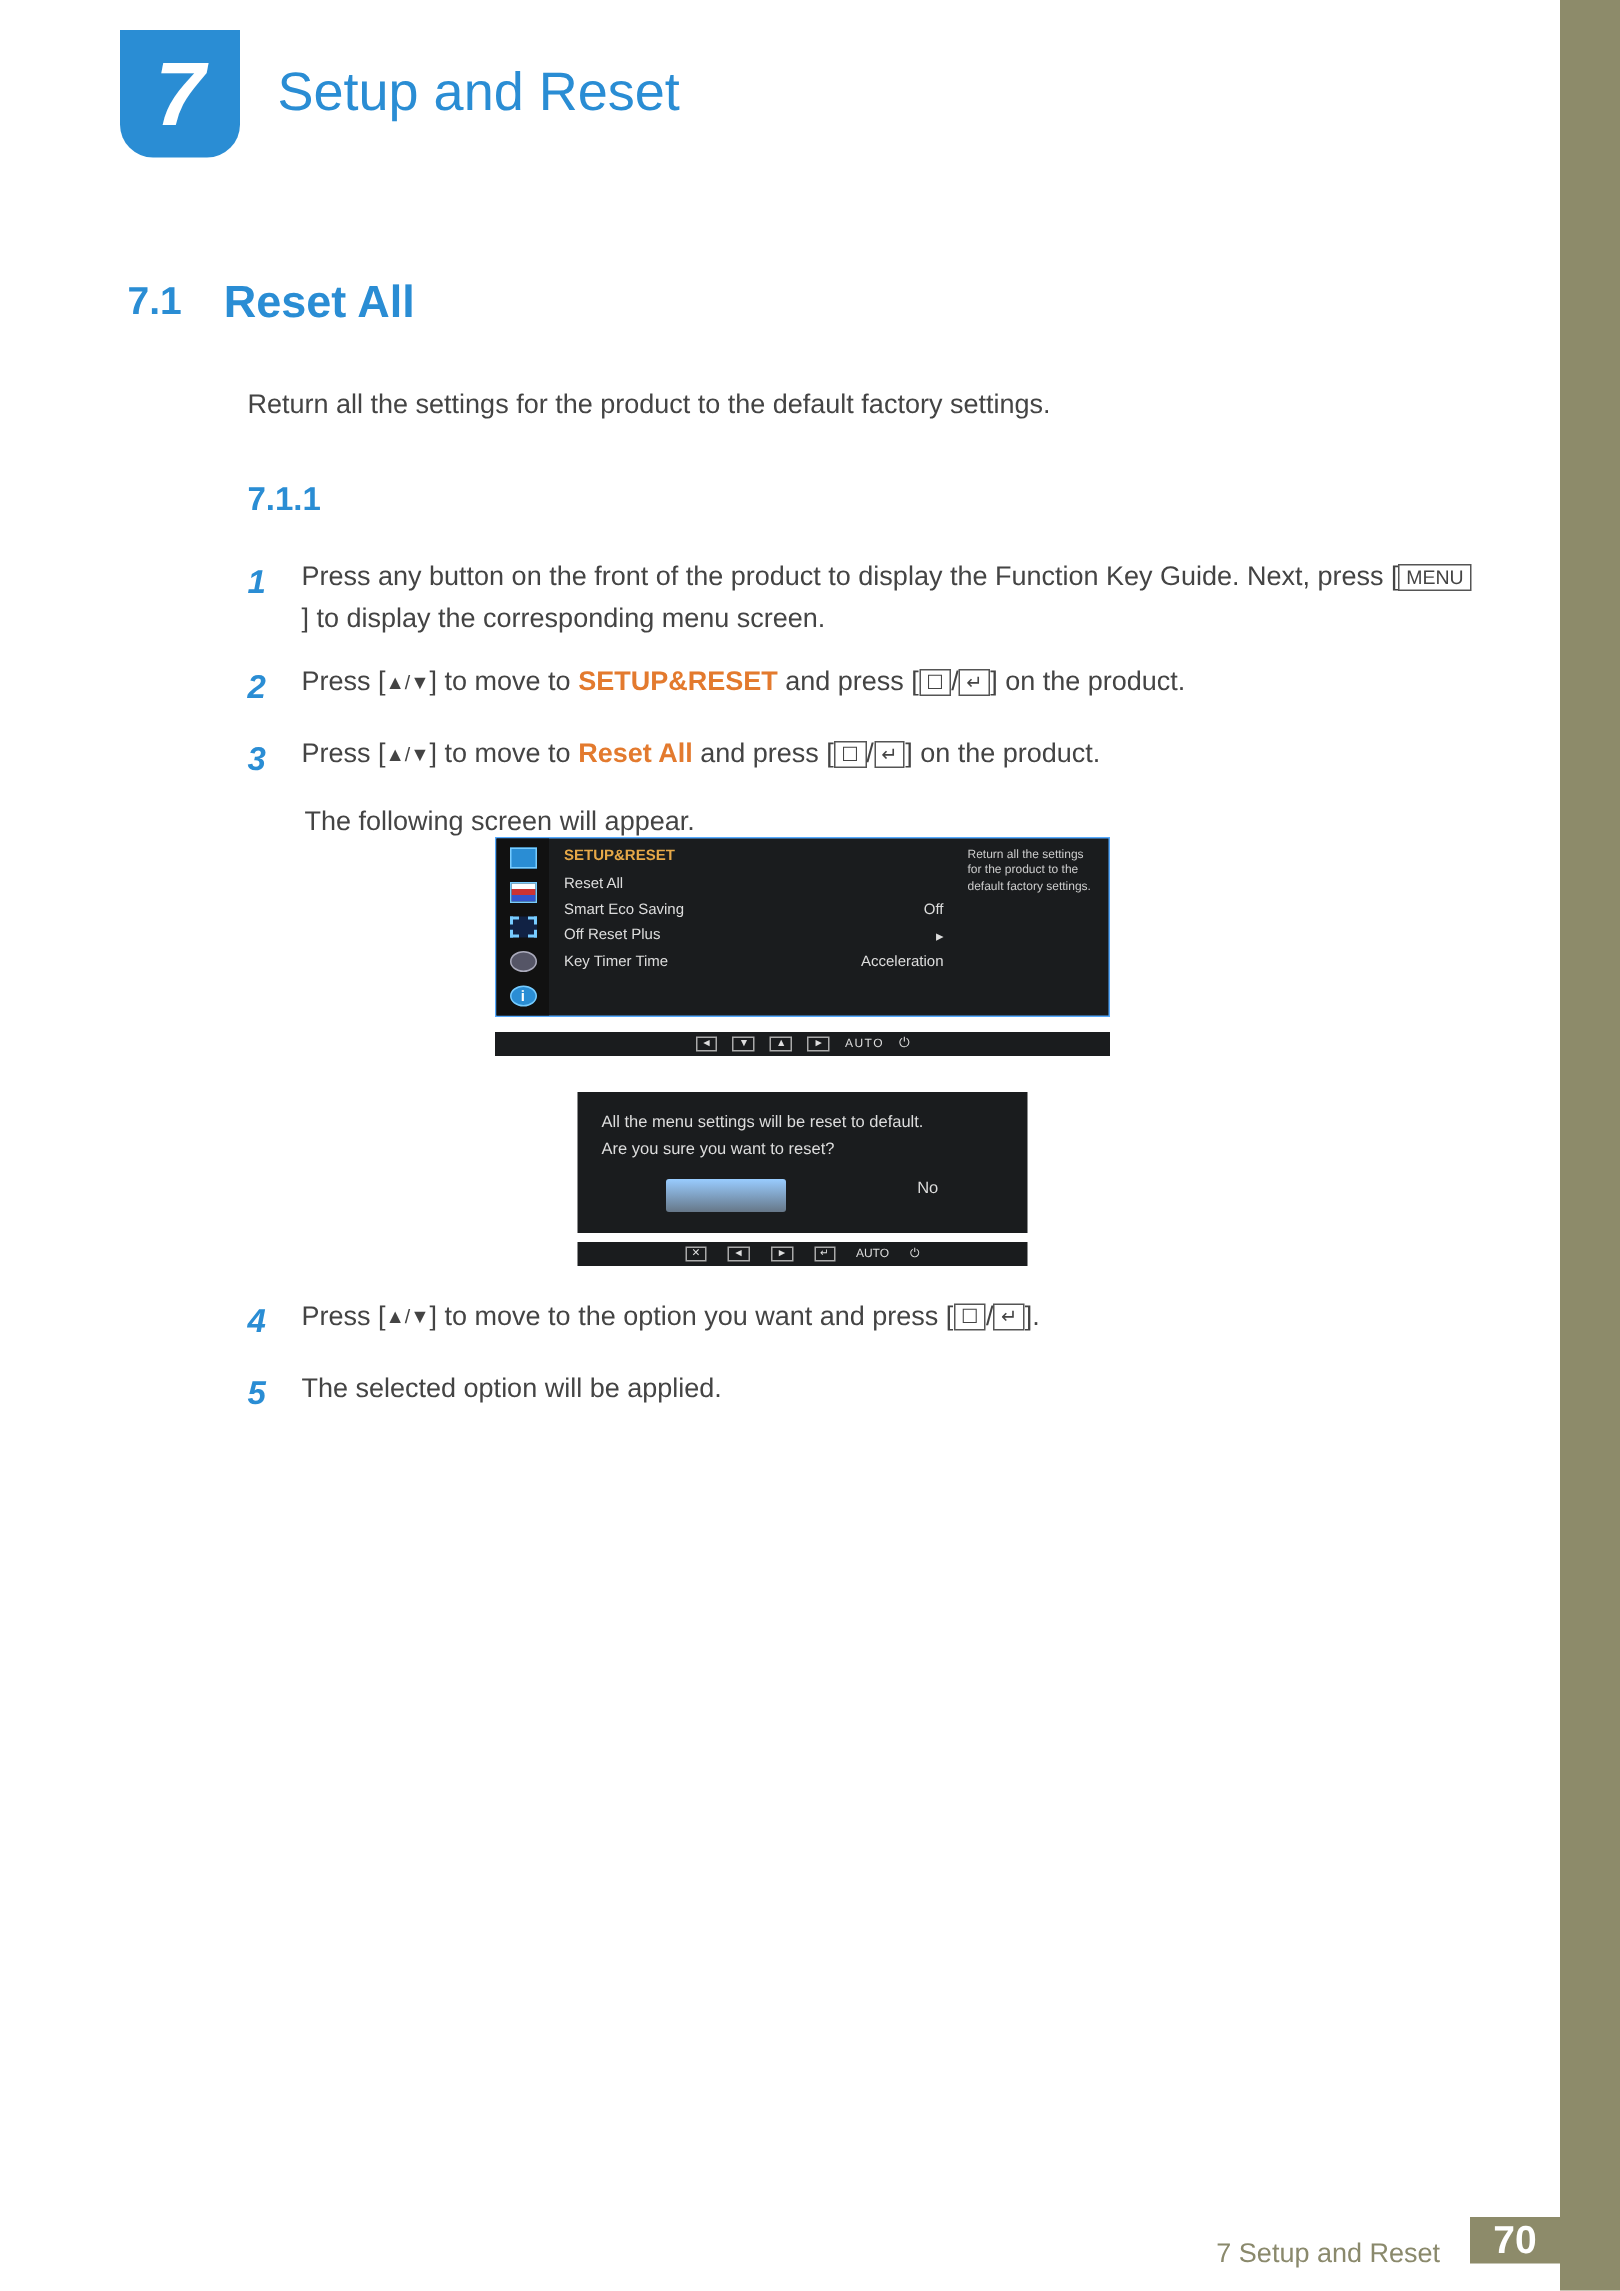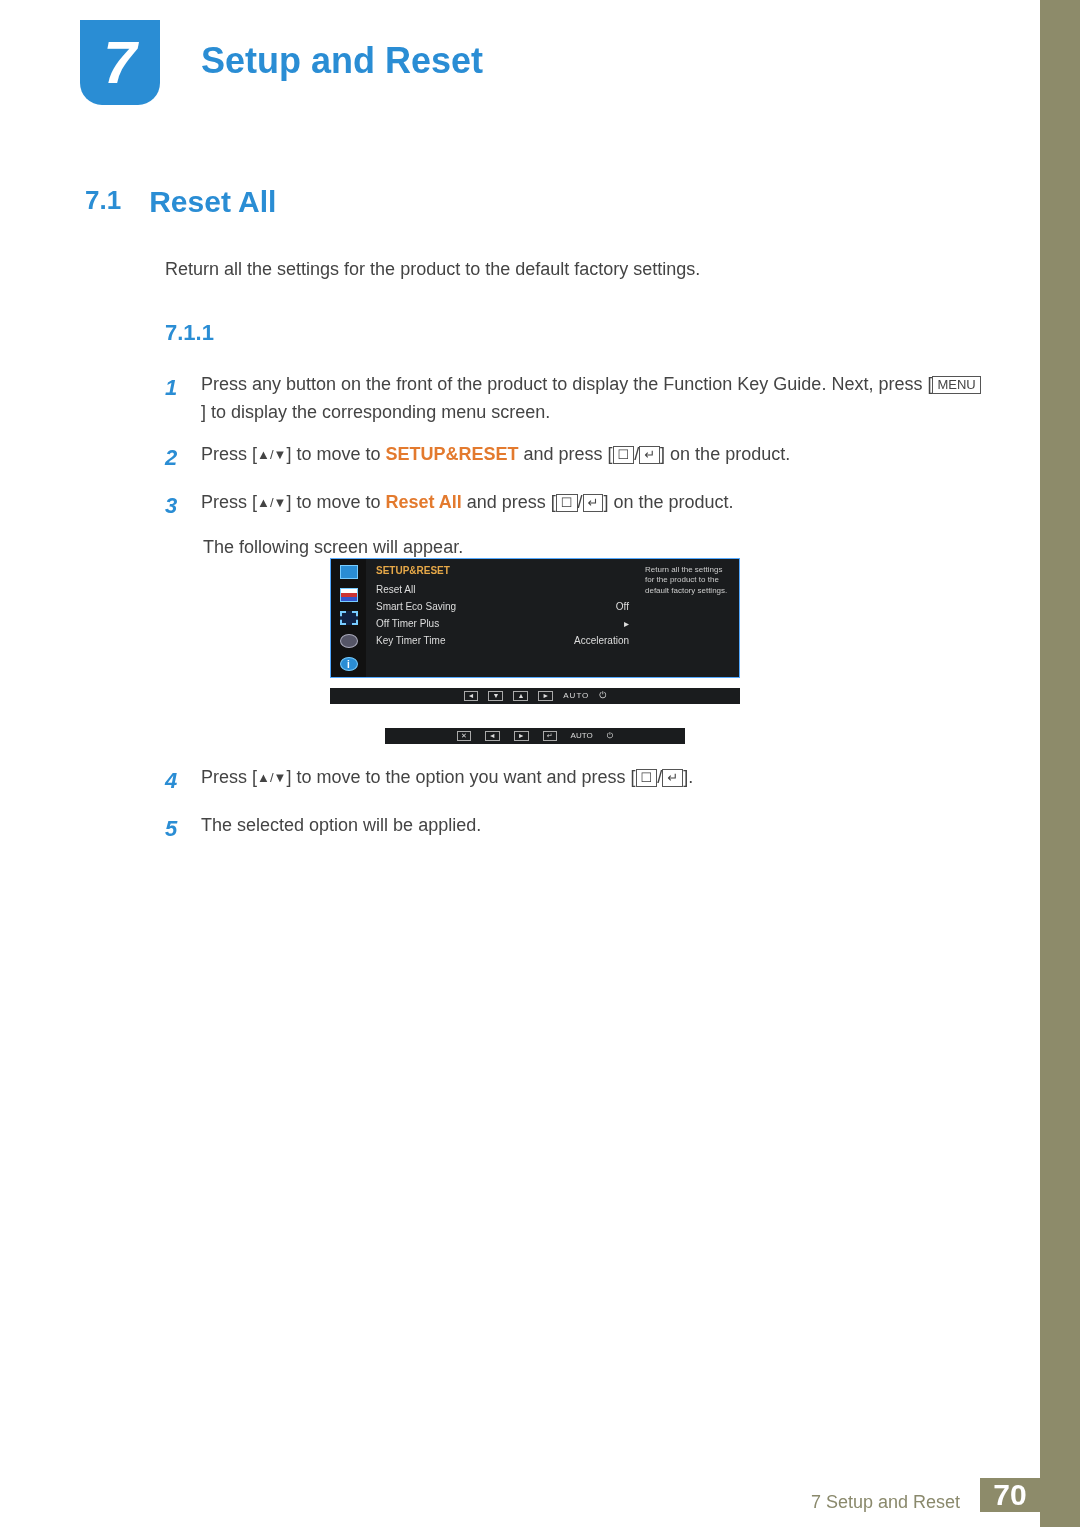--- a/index.html
+++ b/index.html
@@ -28,22 +28,21 @@
     font-weight: bold;
     text-align: center;
     line-height: 85px;
     font-style: italic;
   }
   .chapter-title {
     position: absolute;
     left: 185px; top: 40px;
     color: #2a8dd4;
     font-size: 36px;
-    font-weight: bold;
-    margin-left: 16px;
+    font-weight: normal;
   }
   .content {
     position: absolute;
     left: 85px; top: 185px;
     width: 900px;
   }
   .sec-row { display: flex; gap: 28px; margin-bottom: 40px; }
   .sec-num { color: #2a8dd4; font-size: 26px; font-weight: bold; }
   .sec-title { color: #2a8dd4; font-size: 30px; font-weight: bold; }
   .desc { margin-left: 80px; font-size: 18px; color: #444; margin-bottom: 40px; }
@@ -110,21 +109,21 @@
   .footer {
     position: absolute;
     right: 40px; bottom: 0;
     display: flex; align-items: flex-start;
   }
   .footer-text {
     color: #8a896c; font-size: 18px;
     padding: 14px 20px;
   }
   .footer-page {
-    background: #8d8b6a; color:#fff; font-size: 30px; font-weight:bold;
+    background: #8d8b6a; color:#fff; font-size: 26px; font-weight:bold;
     width: 60px; display:flex; align-items:center; justify-content:center;
   }
 </style>
 </head>
 <body>
 
 <div class="right-bar"></div>
 
 <div class="chapter-tab">7</div>
 <div class="chapter-title">Setup and Reset</div>
@@ -177,39 +176,47 @@
       <div class="osd1-title">SETUP&amp;RESET</div>
       <div class="osd1-row">
           <span>Reset All</span>
           <span></span>
         </div>
       <div class="osd1-row">
           <span>Smart Eco Saving</span>
           <span>Off</span>
         </div>
       <div class="osd1-row">
-          <span>Off Timer Plus</span>
+          <span>Off Reset Plus</span>
           <span>▸</span>
         </div>
       <div class="osd1-row">
           <span>Key Timer Time</span>
           <span>Acceleration</span>
         </div>
     </div>
     <div class="osd1-hint">Return all the settings for the product to the default factory settings.</div>
   </div>
   <div class="osd-bar">
     <span class="b">◄</span>
     <span class="b">▼</span>
     <span class="b">▲</span>
     <span class="b">►</span>
     <span class="auto">AUTO</span>
     <span>⏻</span>
   </div>
 
+  <div class="osd2">
+    <div>All the menu settings will be reset to default.</div>
+    <div style="margin-top:6px">Are you sure you want to reset?</div>
+    <div class="row2">
+      <div class="opt-yes"></div>
+      <div>No</div>
+    </div>
+  </div>
   <div class="osd-bar2">
     <span class="b">✕</span>
     <span class="b">◄</span>
     <span class="b">►</span>
     <span class="b">↵</span>
     <span>AUTO</span>
     <span>⏻</span>
   </div>
 
   <div class="step">

